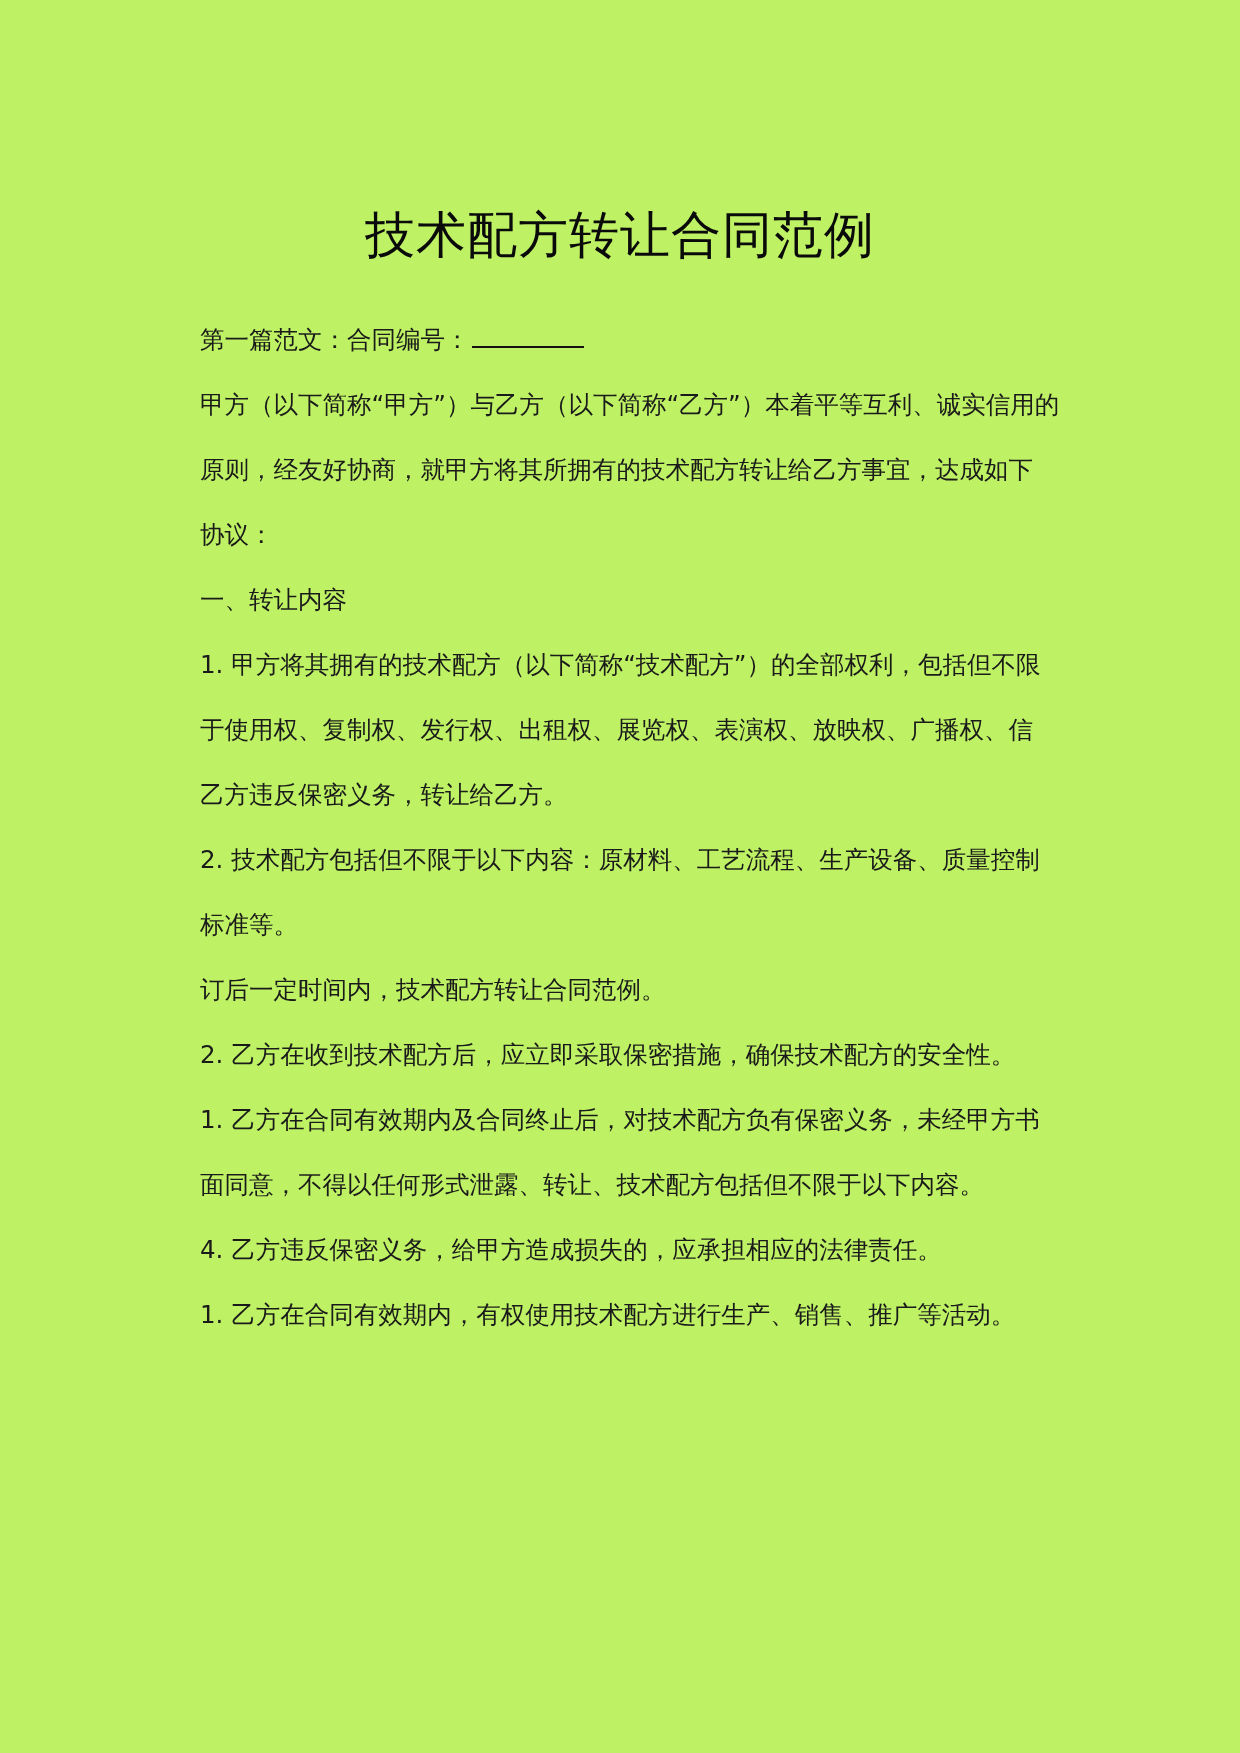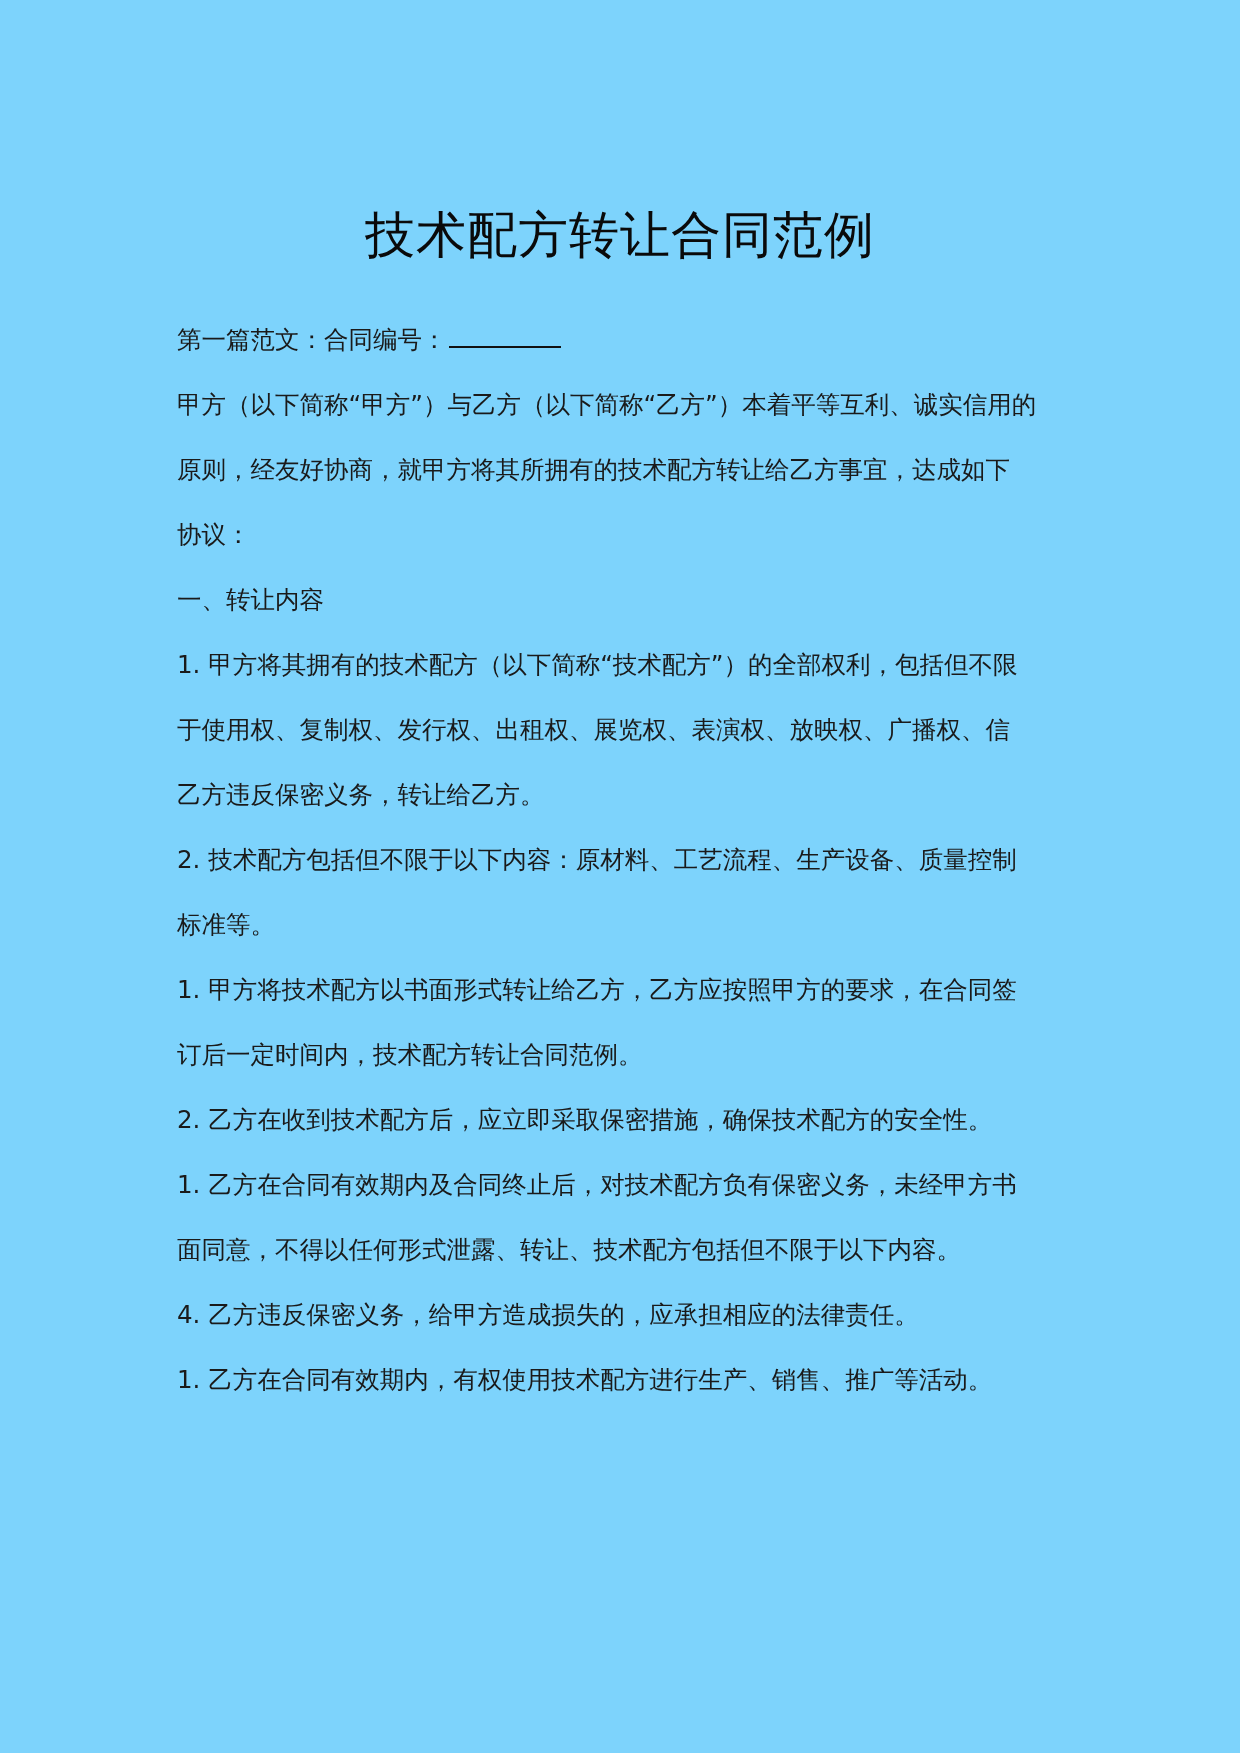--- a/index.html
+++ b/index.html
@@ -14,38 +14,38 @@
       overflow: hidden;
       font-family: "DejaVu Sans", "Liberation Sans", sans-serif;
       color: #111111;
     }
     .page {
       position: absolute;
       left: 0;
       top: 0;
       width: 1240px;
       height: 1753px;
-      background: #7dd3fc;
+      background: #bef264;
     }
     .title {
       position: absolute;
       left: 0;
       top: 205px;
       width: 1240px;
       text-align: center;
       font-size: 50px;
       line-height: 60px;
       font-weight: normal;
       letter-spacing: 1px;
       color: #0a0a0a;
       margin: 0;
     }
     .body-text {
       position: absolute;
-      left: 177px;
+      left: 200px;
       top: 320px;
       width: 880px;
     }
     .line {
       height: 65px;
       font-size: 24.5px;
       line-height: 40px;
       white-space: nowrap;
       color: #1a1a1a;
     }
@@ -70,21 +70,20 @@
     </div>
     <div class="line">甲方（以下简称“甲方”）与乙方（以下简称“乙方”）本着平等互利、诚实信用的</div>
     <div class="line">原则，经友好协商，就甲方将其所拥有的技术配方转让给乙方事宜，达成如下</div>
     <div class="line">协议：</div>
     <div class="line">一、转让内容</div>
     <div class="line">1. 甲方将其拥有的技术配方（以下简称“技术配方”）的全部权利，包括但不限</div>
     <div class="line">于使用权、复制权、发行权、出租权、展览权、表演权、放映权、广播权、信</div>
     <div class="line">乙方违反保密义务，转让给乙方。</div>
     <div class="line">2. 技术配方包括但不限于以下内容：原材料、工艺流程、生产设备、质量控制</div>
     <div class="line">标准等。</div>
-    <div class="line">1. 甲方将技术配方以书面形式转让给乙方，乙方应按照甲方的要求，在合同签</div>
     <div class="line">订后一定时间内，技术配方转让合同范例。</div>
     <div class="line">2. 乙方在收到技术配方后，应立即采取保密措施，确保技术配方的安全性。</div>
     <div class="line">1. 乙方在合同有效期内及合同终止后，对技术配方负有保密义务，未经甲方书</div>
     <div class="line">面同意，不得以任何形式泄露、转让、技术配方包括但不限于以下内容。</div>
     <div class="line">4. 乙方违反保密义务，给甲方造成损失的，应承担相应的法律责任。</div>
     <div class="line">1. 乙方在合同有效期内，有权使用技术配方进行生产、销售、推广等活动。</div>
   </div>
 </div>
 
 </body></html>

